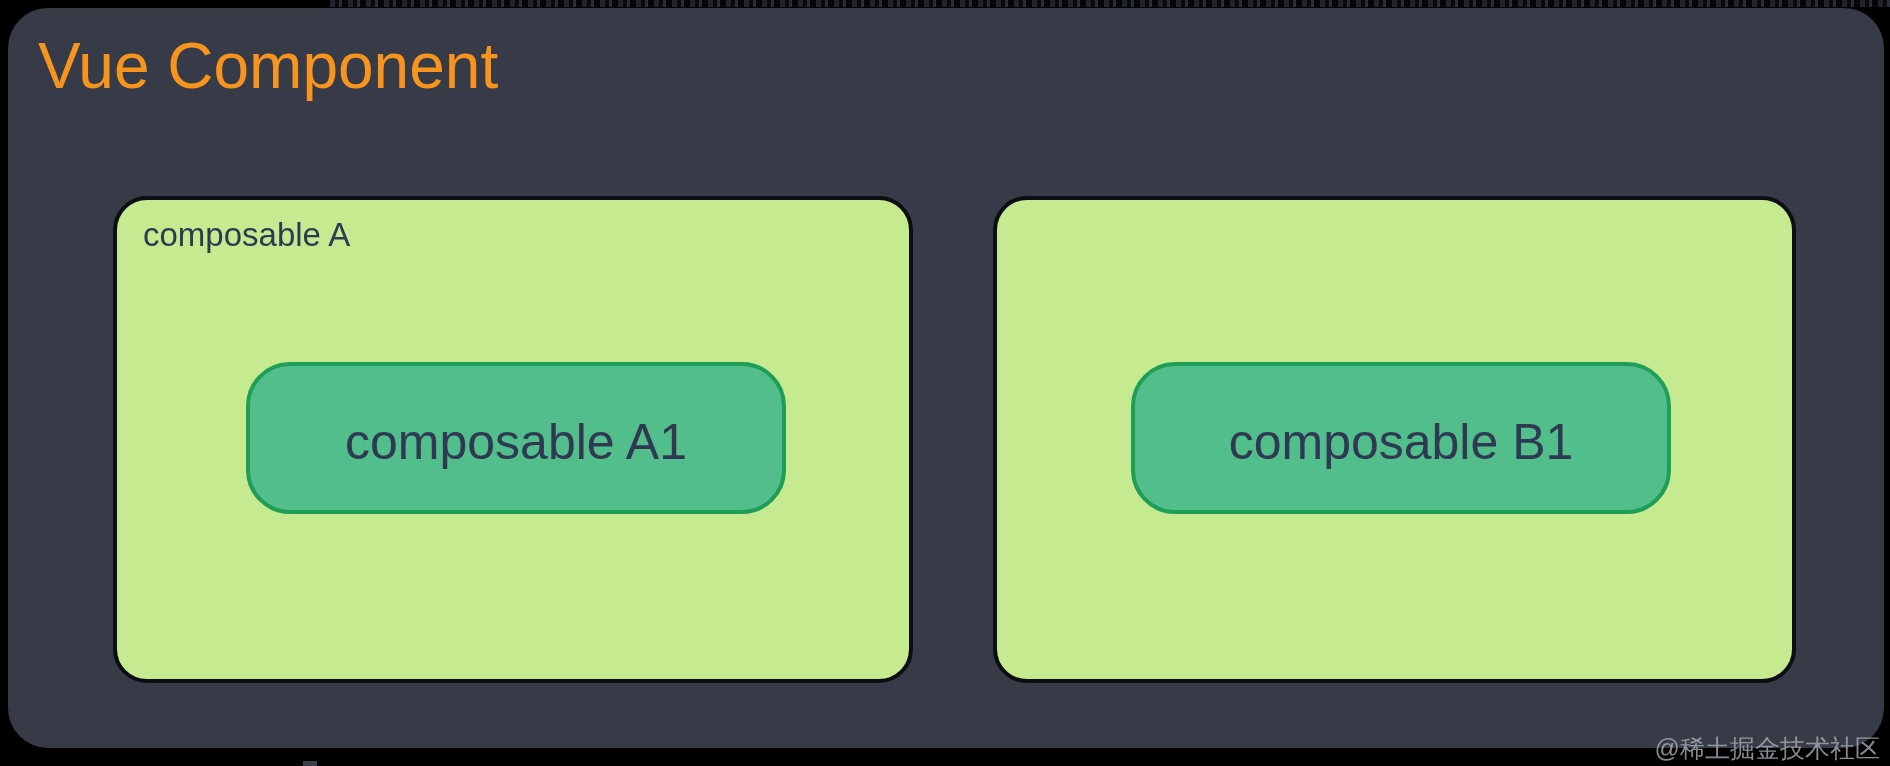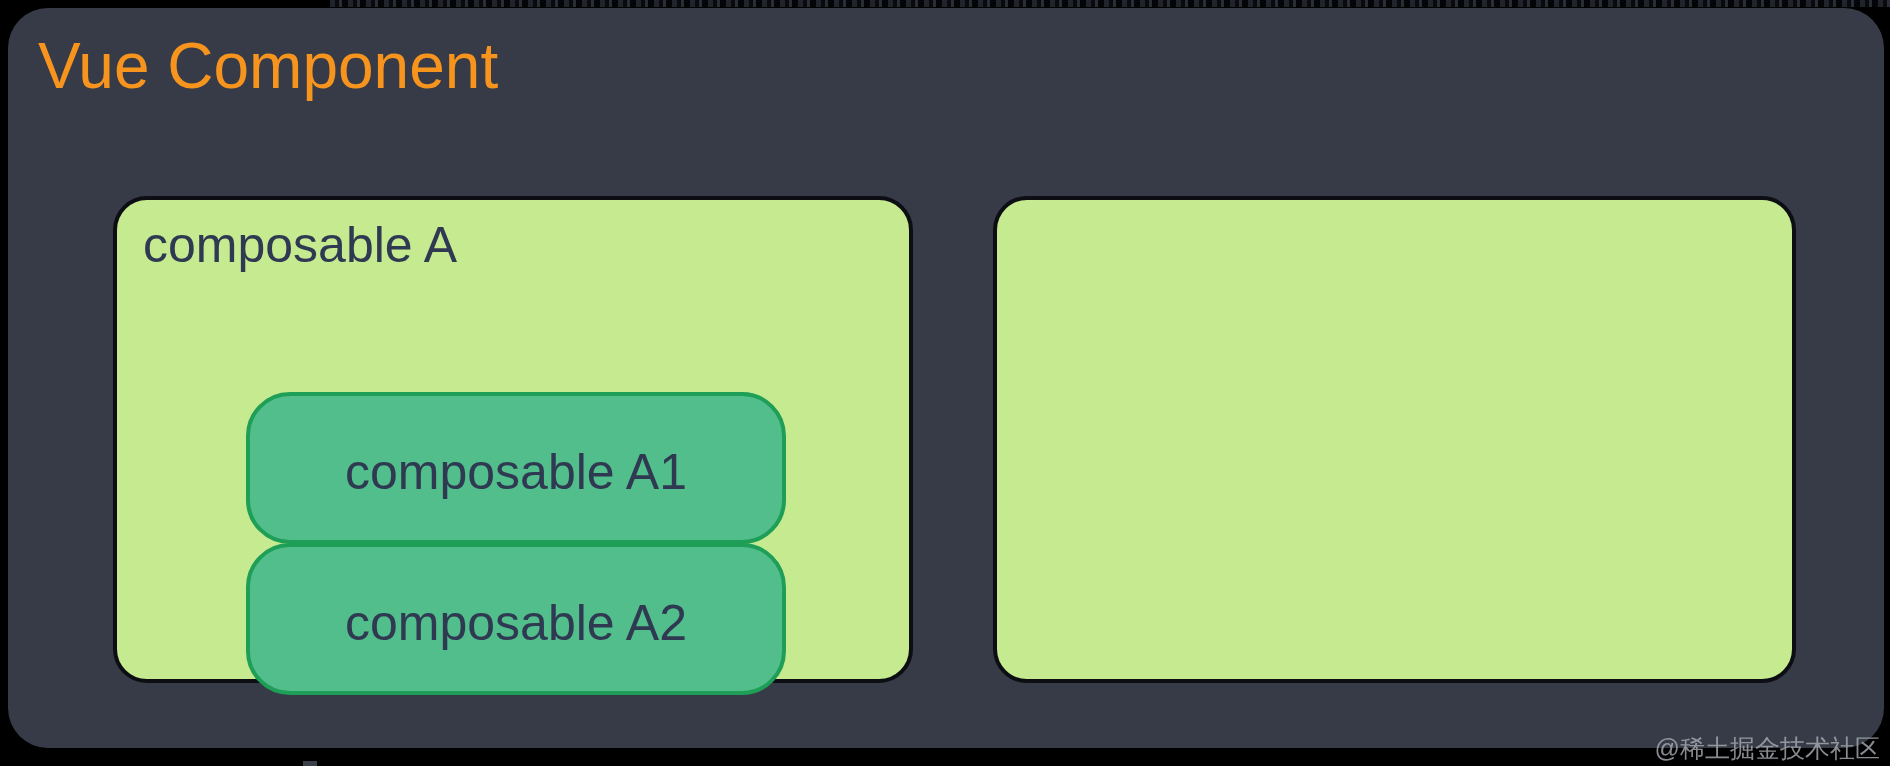--- a/index.html
+++ b/index.html
@@ -56,35 +56,34 @@
     width:800px;height:487px;
     background:var(--box-fill);
     border:4px solid var(--box-border);
     border-radius:34px;
   }
   .group-box.box-a{left:105px;}
   .group-box.box-b{left:985px;width:803px;}
   .group-label{
     position:absolute;
     left:26px;top:16px;
-    font-size:50px;
+    font-size:33px;
     color:var(--ink);
     white-space:nowrap;
   }
   .pill{
     position:absolute;
     left:129px;
     width:540px;height:152px;
     background:var(--pill-fill);
     border:4px solid var(--pill-border);
     border-radius:44px;
     display:flex;
     align-items:center;
     justify-content:center;
-    margin-top:30px;
   }
   .box-b .pill{left:134px;}
   .pill.pill-1{top:162px;}
   .pill.pill-2{top:313px;}
   .pill-label{
     font-size:50px;
     color:var(--ink);
     white-space:nowrap;
     transform:translateY(4px);
   }
@@ -109,24 +108,24 @@
 <div class="top-noise"></div>
 
 <div class="panel">
   <div class="title">Vue Component</div>
 
   <div class="group-box box-a">
     <div class="group-label">composable A</div>
     <div class="pill pill-1">
       <span class="pill-label">composable A1</span>
     </div>
-    <div class="pill pill-2">
-      <span class="pill-label">composable A2</span>
-    </div>
   </div>
 
   <div class="group-box box-b">
+    <div class="pill pill-1">
+      <span class="pill-label">composable B1</span>
+    </div>
   </div>
 </div>
 
 <div class="bottom-dash"></div>
 
 <div class="watermark">@稀土掘金技术社区</div>
 
 </body></html>

